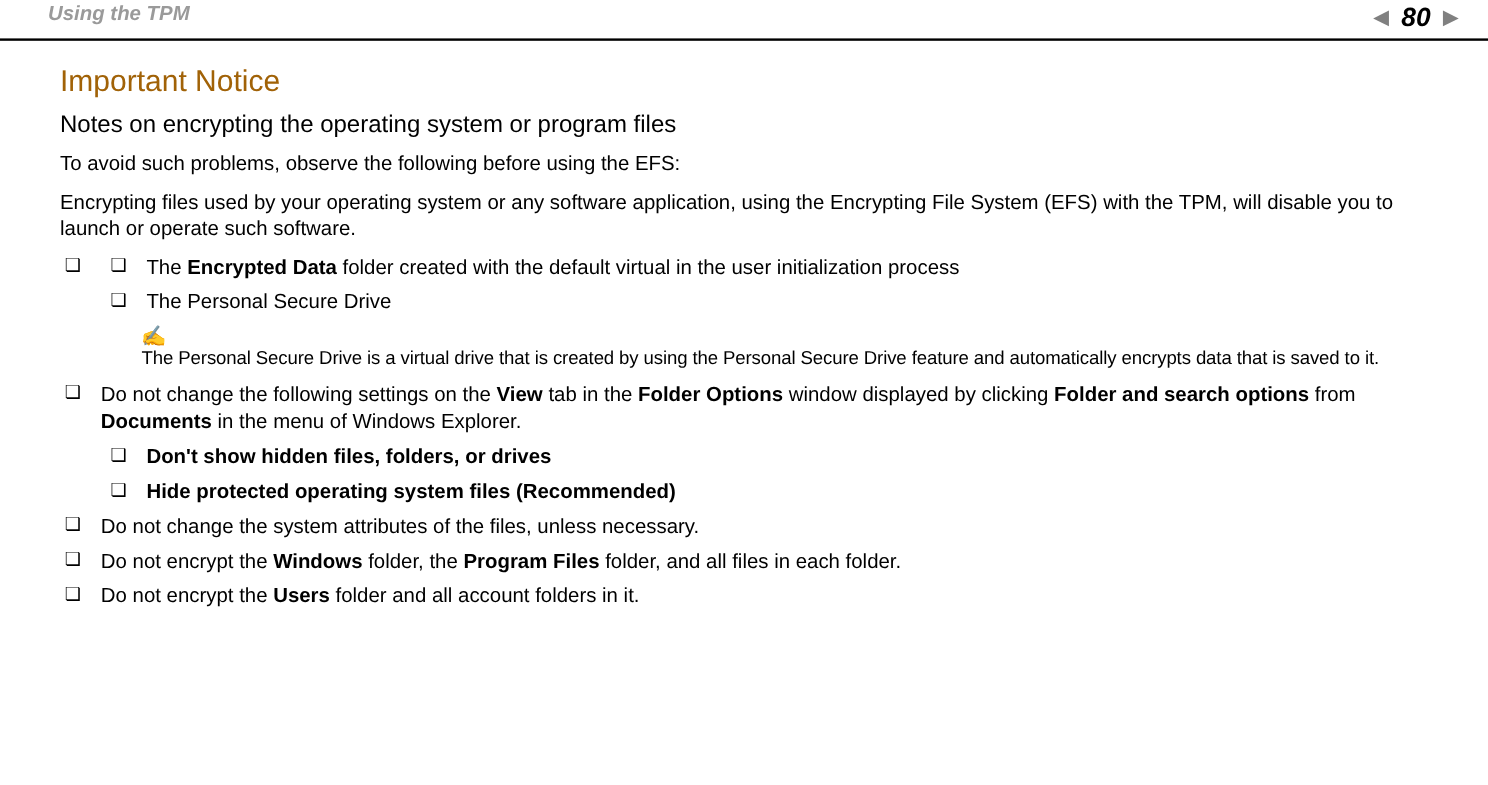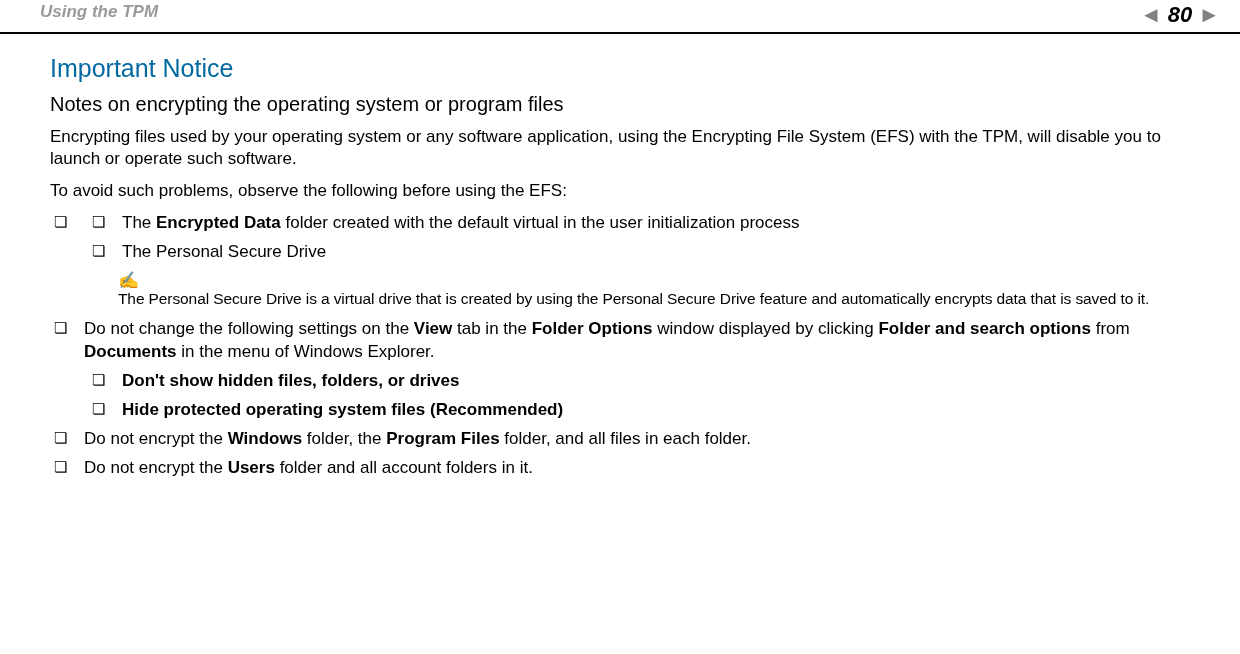--- a/index.html
+++ b/index.html
@@ -42,21 +42,21 @@
     font-weight: bold;
     color: #808080;
     cursor: pointer;
     line-height: 1;
   }
   .content {
     padding: 20px 50px 0 50px;
   }
   .title {
     font-size: 25px;
-    color: #0369a1;
+    color: #a16207;
     margin: 0 0 10px 0;
     font-weight: normal;
   }
   .subtitle {
     font-size: 20px;
     color: #000000;
     margin: 0 0 10px 0;
     font-weight: normal;
   }
   .para {
@@ -113,22 +113,22 @@
   <div class="page-nav">
     <span class="nav-arrow">◄</span>
     <span class="page-num">80</span>
     <span class="nav-arrow">►</span>
   </div>
 </div>
 
 <div class="content">
   <h1 class="title">Important Notice</h1>
   <h2 class="subtitle">Notes on encrypting the operating system or program files</h2>
+  <p class="para">To avoid such problems, observe the following before using the EFS:</p>
   <p class="para">Encrypting files used by your operating system or any software application, using the Encrypting File System (EFS) with the TPM, will disable you to launch or operate such software.</p>
-  <p class="para">To avoid such problems, observe the following before using the EFS:</p>
 
   <ul class="bullet-list">
     <li>
       <ul class="bullet-list nested">
         <li>
           <span>The </span><b>Encrypted Data</b><span> folder created with the default virtual in the user initialization process</span>
         </li>
         <li>
           <span>The Personal Secure Drive</span>
         </li>
@@ -140,20 +140,23 @@
     </li>
 
     <li>
       <span>Do not change the following settings on the </span><b>View</b><span> tab in the </span><b>Folder Options</b><span> window displayed by clicking </span><b>Folder and search options</b><span> from </span><b>Documents</b><span> in the menu of Windows Explorer.</span>
       <ul class="bullet-list nested">
         <li><b>Don't show hidden files, folders, or drives</b></li>
         <li><b>Hide protected operating system files (Recommended)</b></li>
       </ul>
     </li>
 
+    <li>
+      <span>Do not change the system attributes of the files, unless necessary.</span>
+    </li>
 
     <li>
       <span>Do not encrypt the </span><b>Windows</b><span> folder, the </span><b>Program Files</b><span> folder, and all files in each folder.</span>
     </li>
 
     <li>
       <span>Do not encrypt the </span><b>Users</b><span> folder and all account folders in it.</span>
     </li>
   </ul>
 </div>

